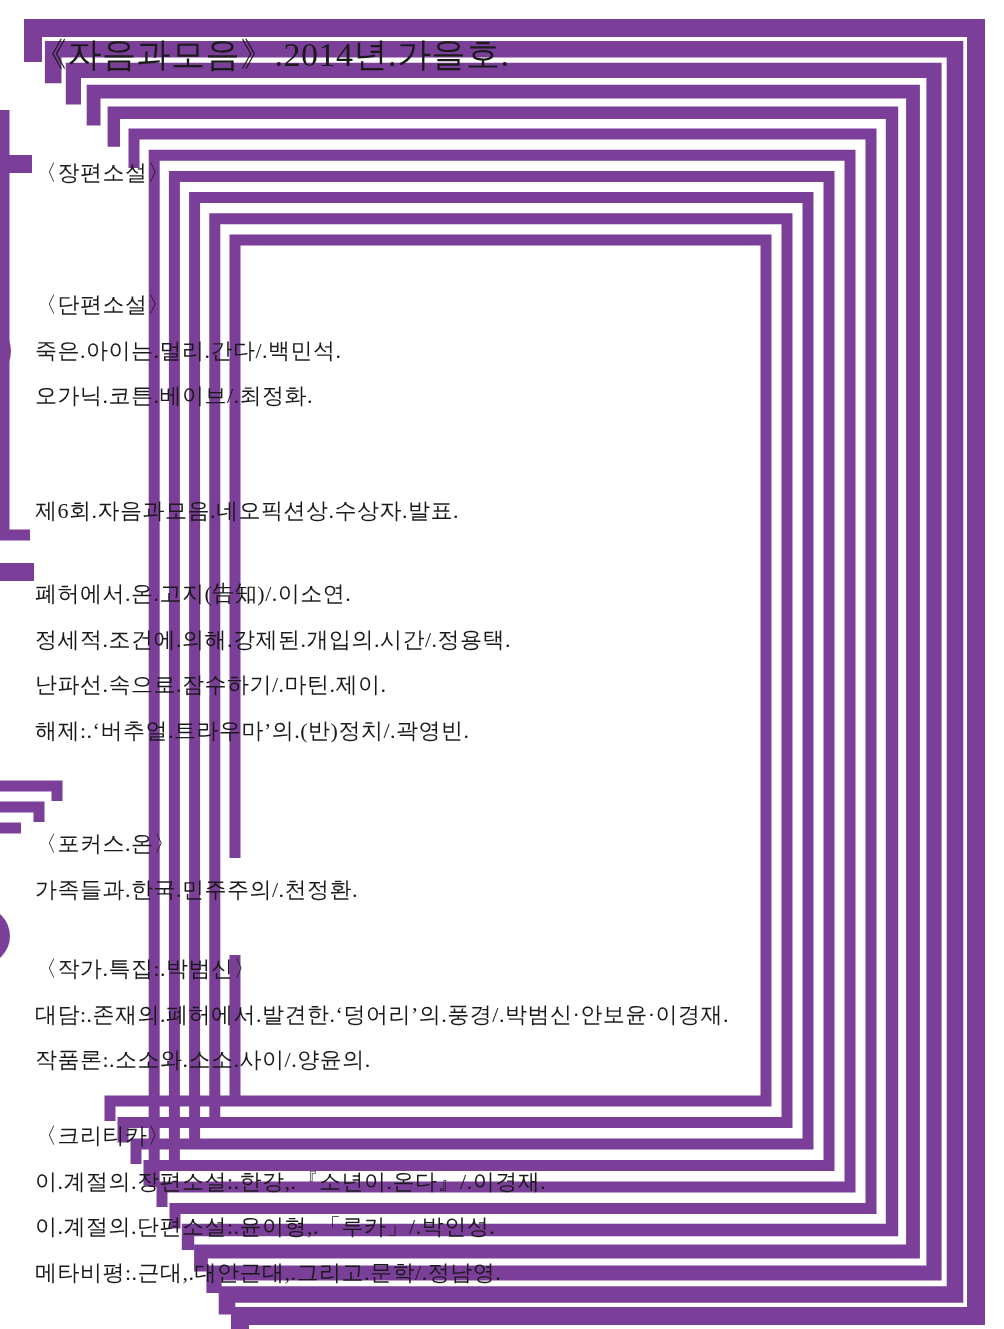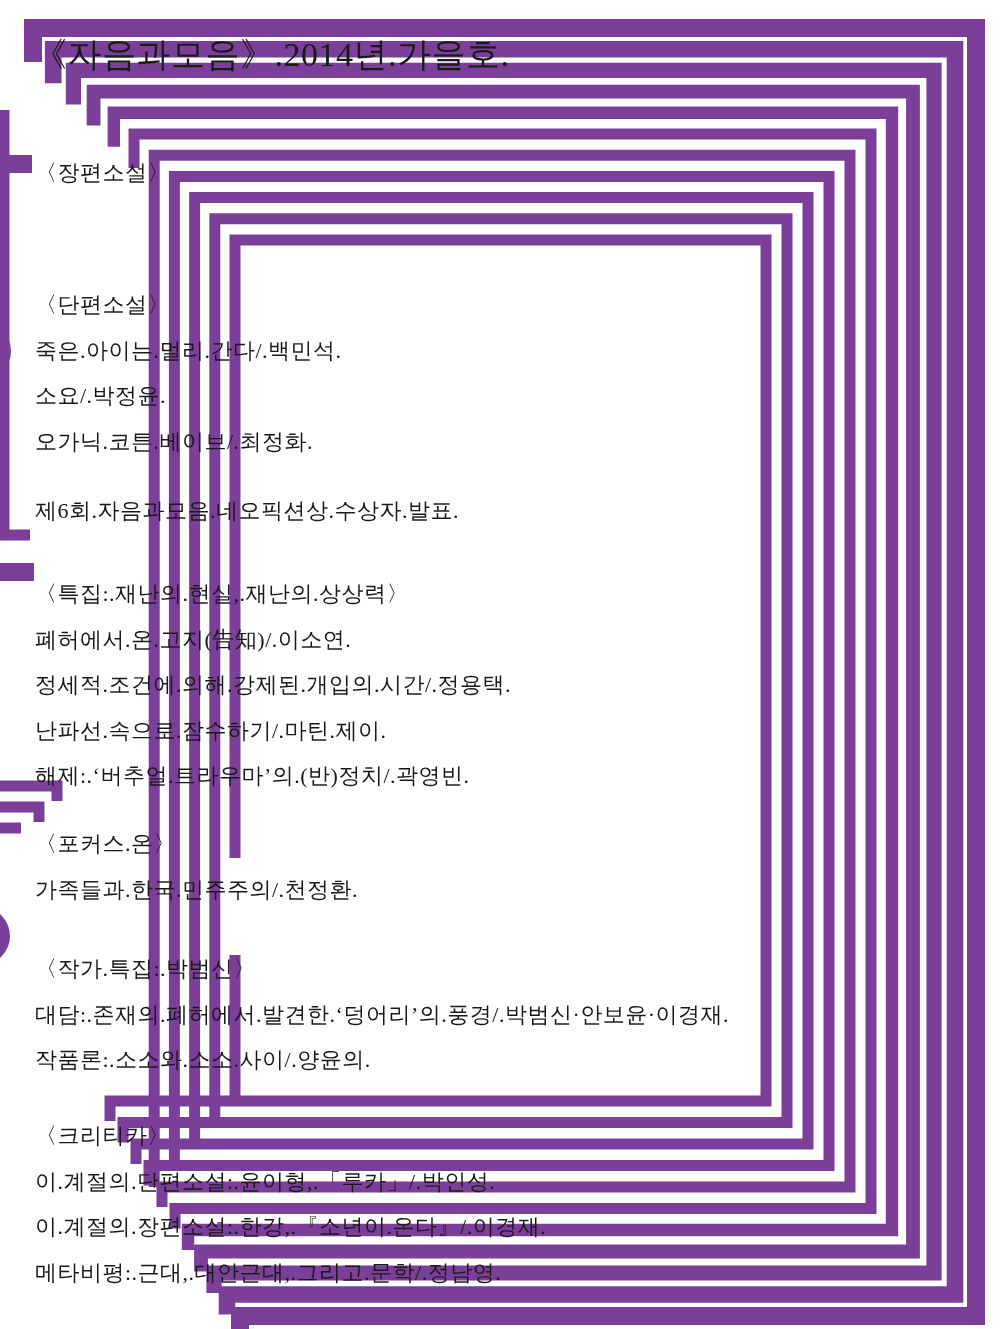--- a/index.html
+++ b/index.html
@@ -52,43 +52,41 @@
 
   <div id="text-layer">
     <div class="title-line">《자음과모음》.2014년.가을호.</div>
     <div id="sections-root">
         <div class="toc-section" style="top: 150px;">
           <div class="toc-heading">〈장편소설〉</div>
         </div>
         <div class="toc-section" style="top: 282px;">
           <div class="toc-heading">〈단편소설〉</div>
           <div class="toc-item">죽은.아이는.멀리.간다/.백민석.</div>
-          <div class="toc-item">소요/.박정윤.</div>
           <div class="toc-item">오가닉.코튼.베이브/.최정화.</div>
         </div>
         <div class="toc-section" style="top: 488px;">
           <div class="toc-item">제6회.자음과모음.네오픽션상.수상자.발표.</div>
         </div>
         <div class="toc-section" style="top: 571px;">
-          <div class="toc-heading">〈특집:.재난의.현실,.재난의.상상력〉</div>
           <div class="toc-item">폐허에서.온.고지(告知)/.이소연.</div>
           <div class="toc-item">정세적.조건에.의해.강제된.개입의.시간/.정용택.</div>
           <div class="toc-item">난파선.속으로.잠수하기/.마틴.제이.</div>
           <div class="toc-item">해제:.‘버추얼.트라우마’의.(반)정치/.곽영빈.</div>
         </div>
         <div class="toc-section" style="top: 821px;">
           <div class="toc-heading">〈포커스.온〉</div>
           <div class="toc-item">가족들과.한국.민주주의/.천정환.</div>
         </div>
         <div class="toc-section" style="top: 946px;">
           <div class="toc-heading">〈작가.특집:.박범신〉</div>
           <div class="toc-item">대담:.존재의.폐허에서.발견한.‘덩어리’의.풍경/.박범신·안보윤·이경재.</div>
           <div class="toc-item">작품론:.소소와.소소.사이/.양윤의.</div>
         </div>
         <div class="toc-section" style="top: 1113px;">
           <div class="toc-heading">〈크리티카〉</div>
+          <div class="toc-item">이.계절의.장편소설:.한강,.『소년이.온다』/.이경재.</div>
           <div class="toc-item">이.계절의.단편소설:.윤이형,.「루카」/.박인성.</div>
-          <div class="toc-item">이.계절의.장편소설:.한강,.『소년이.온다』/.이경재.</div>
           <div class="toc-item">메타비평:.근대,.대안근대,.그리고.문학/.정남영.</div>
         </div>
       </div>
   </div>
 </div>
 
 </body></html>

